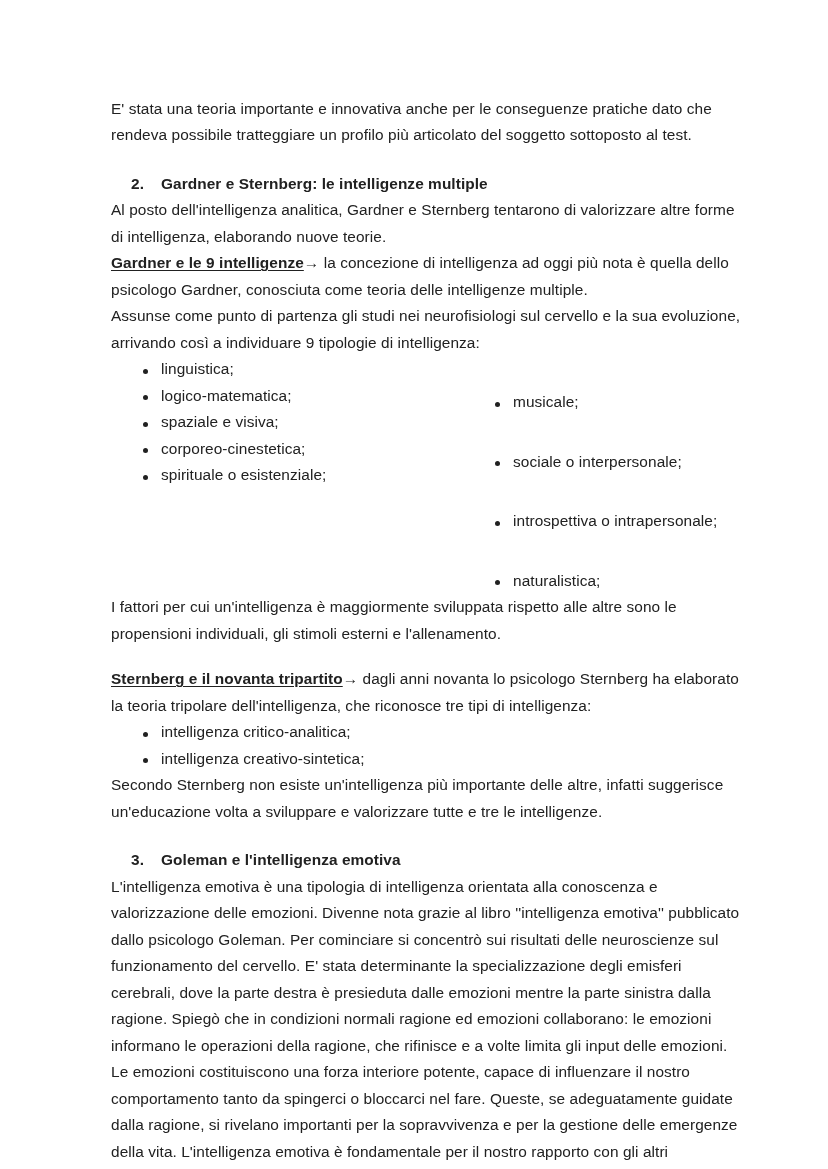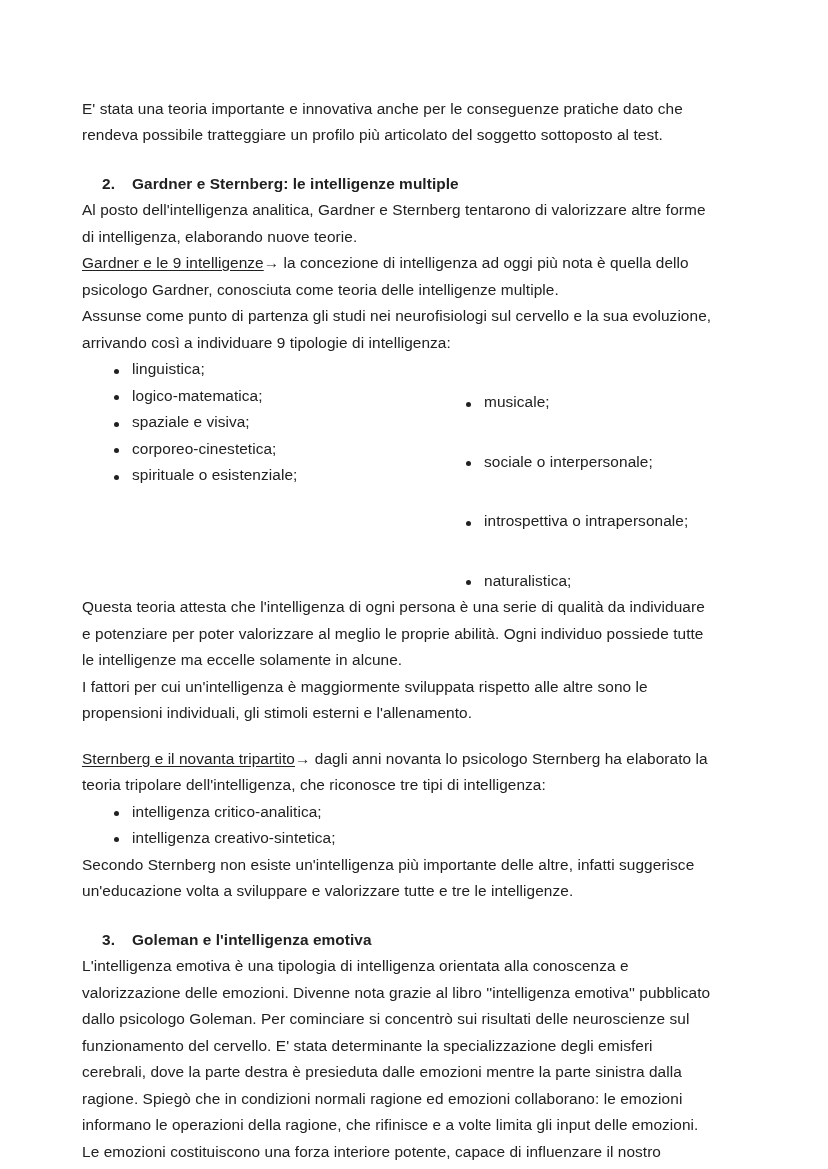--- a/index.html
+++ b/index.html
@@ -15,21 +15,21 @@
     color: #212121;
     -webkit-font-smoothing: antialiased;
   }
 
   .page {
     position: relative;
     width: 828px;
     height: 1169px;
     background: #ffffff;
     box-sizing: border-box;
-    padding: 96px 100px 0 82px;
+    padding: 96px 100px 0 111px;
   }
 
   .doc-body {
     width: 630px;
     font-size: 15.4px;
     line-height: 1.72;
     letter-spacing: 0.005em;
     text-align: left;
   }
 
@@ -55,21 +55,21 @@
     width: 30px;
     flex: 0 0 30px;
     font-weight: bold;
   }
   .numbered-heading .htext {
     font-weight: bold;
   }
 
   
   .term {
-    font-weight: normal;
+    font-weight: bold;
     text-decoration: underline;
     text-underline-offset: 2px;
   }
   .arrow {
     text-decoration: none;
     font-weight: normal;
   }
 
   
   ul.bullets {
@@ -148,21 +148,20 @@
       <div class="col-right">
         <ul class="bullets">
           <li><span>musicale;</span></li>
           <li><span>sociale o interpersonale;</span></li>
           <li><span>introspettiva o intrapersonale;</span></li>
           <li><span>naturalistica;</span></li>
         </ul>
       </div>
     </div>
 
-    <p class="para">Questa teoria attesta che l'intelligenza di ogni persona è una serie di qualità da individuare e potenziare per poter valorizzare al meglio le proprie abilità. Ogni individuo possiede tutte le intelligenze ma eccelle solamente in alcune.</p>
 
     <p class="para">I fattori per cui un'intelligenza è maggiormente sviluppata rispetto alle altre sono le propensioni individuali, gli stimoli esterni e l'allenamento.</p>
 
     <div class="spacer-md"></div>
 
     <p class="para"><span class="term">Sternberg e il novanta tripartito</span><span class="arrow">→</span><span> dagli anni novanta lo psicologo Sternberg ha elaborato la teoria tripolare dell'intelligenza, che riconosce tre tipi di intelligenza:</span></p>
 
     <ul class="bullets">
       <li><span>intelligenza critico-analitica;</span></li>
       <li><span>intelligenza creativo-sintetica;</span></li>

